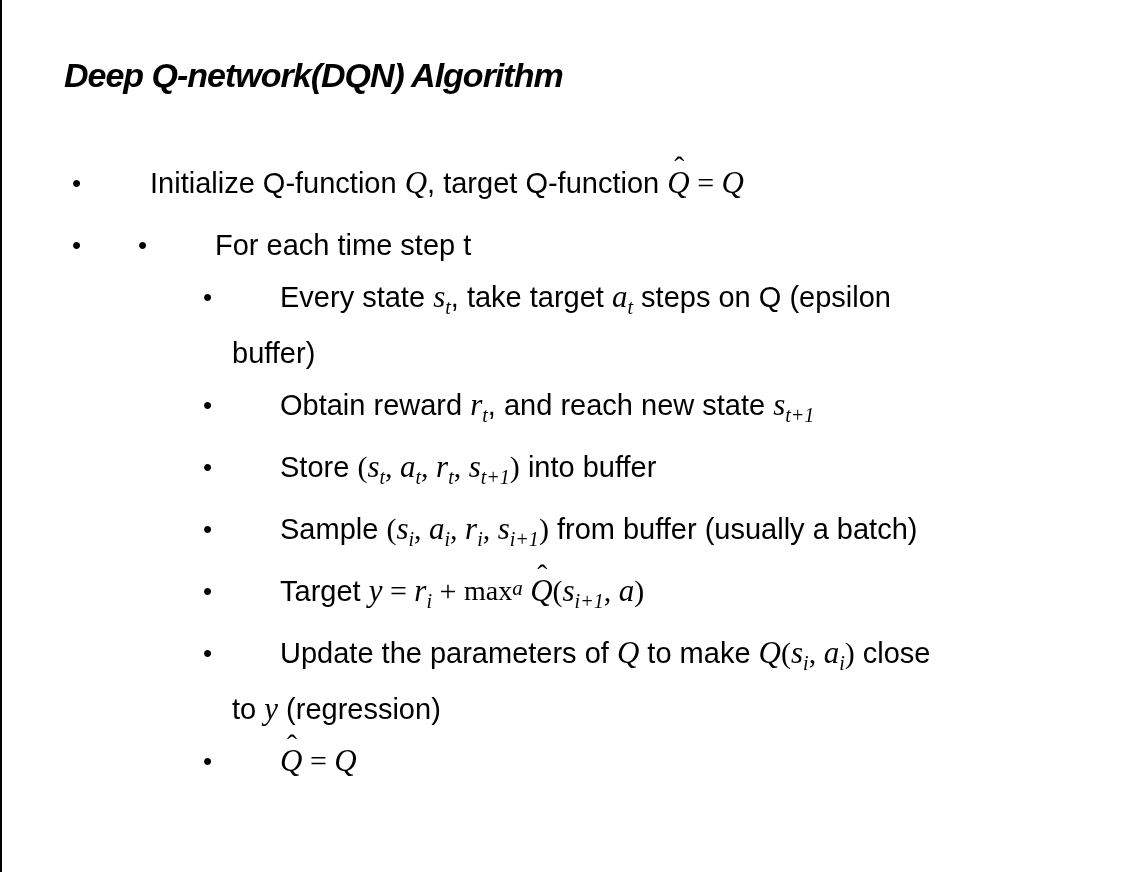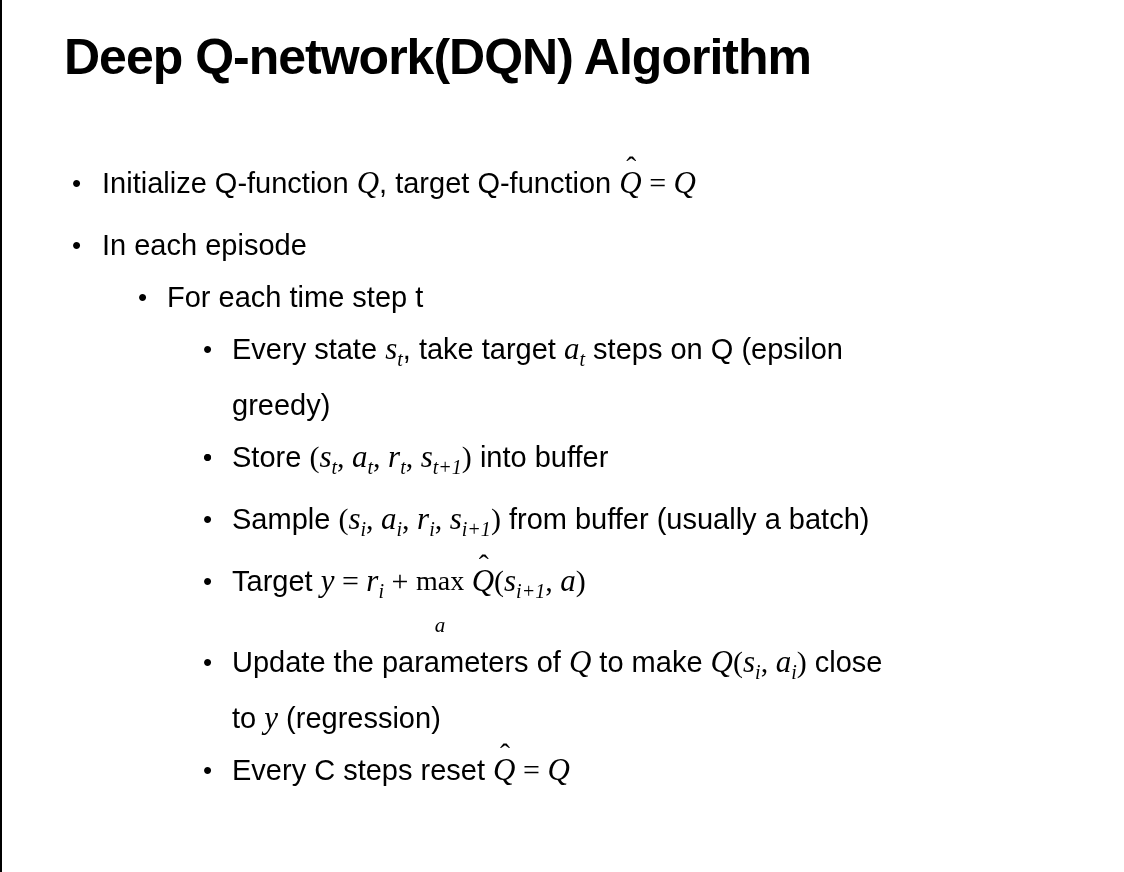--- a/index.html
+++ b/index.html
@@ -10,26 +10,27 @@
     background: #ffffff;
     border-left: 2px solid #000000;
     box-sizing: border-box;
     overflow: hidden;
     font-family: "Liberation Sans", sans-serif;
     color: #000000;
   }
   .title {
     position: absolute;
     left: 62px;
-    top: 28px;
-    font-size: 50px;
+    top: 46px;
+    font-size: 34px;
     line-height: 58px;
     font-weight: bold;
     letter-spacing: -1px;
     white-space: nowrap;
+    font-style: italic;
   }
   .bullets {
     position: absolute;
     left: 0;
     top: 160px;
     width: 1110px;
   }
   .row {
     position: relative;
     font-size: 29px;
@@ -42,21 +43,21 @@
   .lvl2 .bullet { left: 136px; }
   .lvl3 { padding-left: 230px; margin-top: 6px; }
   .lvl3 .bullet { left: 201px; }
   .row:first-child { margin-top: 0; }
   .bullet {
     position: absolute;
     top: 0;
     font-size: 26px;
     line-height: 46px;
   }
-  .content { white-space: pre-wrap; }
+  .content { white-space: pre-wrap; margin-left: 48px; }
   
   .mi {
     font-family: "Liberation Serif", serif;
     font-style: italic;
     font-size: 31px;
   }
   .md {
     font-family: "Liberation Serif", serif;
     font-size: 30px;
   }
@@ -79,24 +80,23 @@
   .mhat .hmark {
     position: absolute;
     left: 50%;
     transform: translateX(-42%);
     top: -16px;
     font-size: 30px;
     font-family: "Liberation Serif", serif;
   }
   .munder {
     display: inline-flex;
-    flex-direction: column;
+    flex-direction: row;
     align-items: center;
     vertical-align: top;
-    gap: 19px;
   }
   .munder .mop {
     font-family: "Liberation Serif", serif;
     font-size: 28px;
     line-height: 46px;
   }
   .munder .usub {
     font-family: "Liberation Serif", serif;
     font-style: italic;
     font-size: 21px;
@@ -104,23 +104,23 @@
     margin-top: -6px;
   }
 </style>
 </head>
 <body>
 
 <div class="slide">
   <div class="title">Deep Q-network(DQN) Algorithm</div>
   <div class="bullets">
       <div class="row lvl1"><span class="bullet">•</span><span class="content"><span class="t">Initialize Q-function </span><span class="mi">Q</span><span class="t">, target Q-function </span><span class="mhat"><span class="hmark">ˆ</span><span class="hbase">Q</span></span><span class="md"> = </span><span class="mi">Q</span></span></div>
-      <div class="row lvl1"><span class="bullet">•</span><span class="content"><span class="t">In each episode</span></span></div>
+      <div class="row lvl1"><span class="bullet">•</span></div>
       <div class="row lvl2"><span class="bullet">•</span><span class="content"><span class="t">For each time step t</span></span></div>
-      <div class="row lvl3"><span class="bullet">•</span><span class="content"><span class="t">Every state </span><span class="mi">s</span><span class="msub">t</span><span class="t">, take target </span><span class="mi">a</span><span class="msub">t</span><span class="t"> steps on Q (epsilon</span><br><span class="t">greedy)</span></span></div>
-      <div class="row lvl3"><span class="bullet">•</span></div>
+      <div class="row lvl3"><span class="bullet">•</span><span class="content"><span class="t">Every state </span><span class="mi">s</span><span class="msub">t</span><span class="t">, take target </span><span class="mi">a</span><span class="msub">t</span><span class="t"> steps on Q (epsilon</span><br><span class="t">buffer)</span></span></div>
+      <div class="row lvl3"><span class="bullet">•</span><span class="content"><span class="t">Obtain reward </span><span class="mi">r</span><span class="msub">t</span><span class="t">, and reach new state </span><span class="mi">s</span><span class="msub">t+1</span></span></div>
       <div class="row lvl3"><span class="bullet">•</span><span class="content"><span class="t">Store </span><span class="md">(</span><span class="mi">s</span><span class="msub">t</span><span class="md">, </span><span class="mi">a</span><span class="msub">t</span><span class="md">, </span><span class="mi">r</span><span class="msub">t</span><span class="md">, </span><span class="mi">s</span><span class="msub">t+1</span><span class="md">)</span><span class="t"> into buffer</span></span></div>
       <div class="row lvl3"><span class="bullet">•</span><span class="content"><span class="t">Sample </span><span class="md">(</span><span class="mi">s</span><span class="msub">i</span><span class="md">, </span><span class="mi">a</span><span class="msub">i</span><span class="md">, </span><span class="mi">r</span><span class="msub">i</span><span class="md">, </span><span class="mi">s</span><span class="msub">i+1</span><span class="md">)</span><span class="t"> from buffer (usually a batch)</span></span></div>
       <div class="row lvl3"><span class="bullet">•</span><span class="content"><span class="t">Target </span><span class="mi">y</span><span class="md"> = </span><span class="mi">r</span><span class="msub">i</span><span class="md"> + </span><span class="munder"><span class="mop">max</span><span class="usub">a</span></span><span class="md"> </span><span class="mhat"><span class="hmark">ˆ</span><span class="hbase">Q</span></span><span class="md">(</span><span class="mi">s</span><span class="msub">i+1</span><span class="md">, </span><span class="mi">a</span><span class="md">)</span></span></div>
       <div class="row lvl3"><span class="bullet">•</span><span class="content"><span class="t">Update the parameters of </span><span class="mi">Q</span><span class="t"> to make </span><span class="mi">Q</span><span class="md">(</span><span class="mi">s</span><span class="msub">i</span><span class="md">, </span><span class="mi">a</span><span class="msub">i</span><span class="md">)</span><span class="t"> close</span><br><span class="t">to </span><span class="mi">y</span><span class="t"> (regression)</span></span></div>
-      <div class="row lvl3"><span class="bullet">•</span><span class="content"><span class="t">Every C steps reset </span><span class="mhat"><span class="hmark">ˆ</span><span class="hbase">Q</span></span><span class="md"> = </span><span class="mi">Q</span></span></div>
+      <div class="row lvl3"><span class="bullet">•</span><span class="content"><span class="mhat"><span class="hmark">ˆ</span><span class="hbase">Q</span></span><span class="md"> = </span><span class="mi">Q</span></span></div>
     </div>
 </div>
 
 </body></html>

